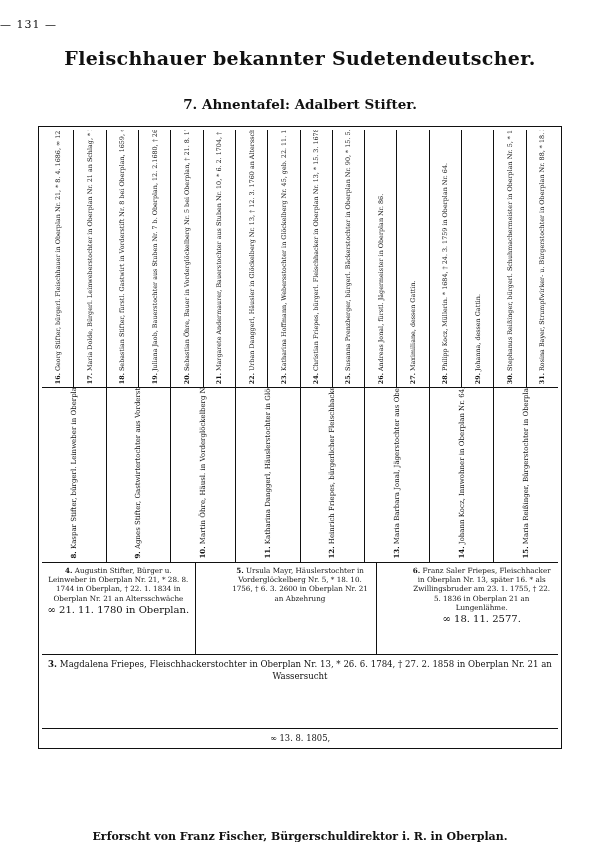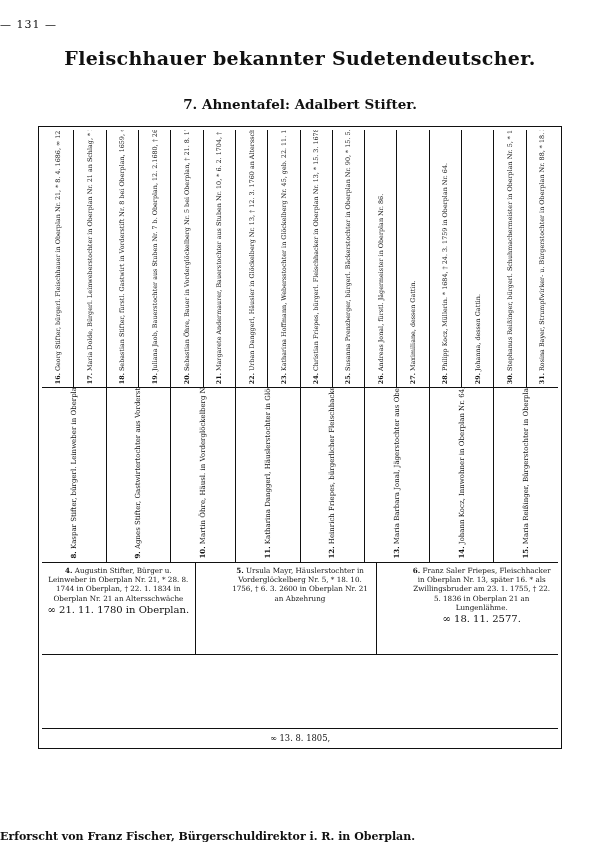--- a/index.html
+++ b/index.html
@@ -155,21 +155,21 @@
     text-align: center;
     font-size: 8.4px;
     margin-top: 2px;
   }
   .marr3 { font-size: 10px; }
   .footer {
     position: absolute;
     left: 0;
     right: 0;
     bottom: 22px;
-    text-align: left;
+    text-align: center;
     font-size: 11px;
     font-weight: bold;
   }
 </style>
 </head>
 <body>
 
 <div class="page">
 
   <div class="page-number">— 131 —</div>
@@ -267,20 +267,24 @@
         <span>Ursula Mayr, Häuslerstochter in Vorderglöckelberg Nr. 5, * 18. 10. 1756, † 6. 3. 2600 in Oberplan Nr. 21 an Abzehrung</span>
       </div>
       <div class="cell-h3">
         <b>6.</b>
         <span>Franz Saler Friepes, Fleischhacker in Oberplan Nr. 13, später 16. * als Zwillingsbruder am 23. 1. 1755, † 22. 5. 1836 in Oberplan 21 an Lungenlähme.</span>
         <span class="marr marr3">∞ 18. 11. 2577.</span>
       </div>
     </div>
 
     <div class="gen-row gen2">
+      <div class="cell-h2">
+        <b>3.</b>
+        <span>Magdalena Friepes, Fleischhackerstochter in Oberplan Nr. 13, * 26. 6. 1784, † 27. 2. 1858 in Oberplan Nr. 21 an Wassersucht</span>
+      </div>
     </div>
 
     <div style="height:14px; line-height:14px;">
       <span class="marr">∞ 13. 8. 1805,</span>
     </div>
 
 
   </div>
 
   <div class="footer">Erforscht von Franz Fischer, Bürgerschuldirektor i. R. in Oberplan.</div>

